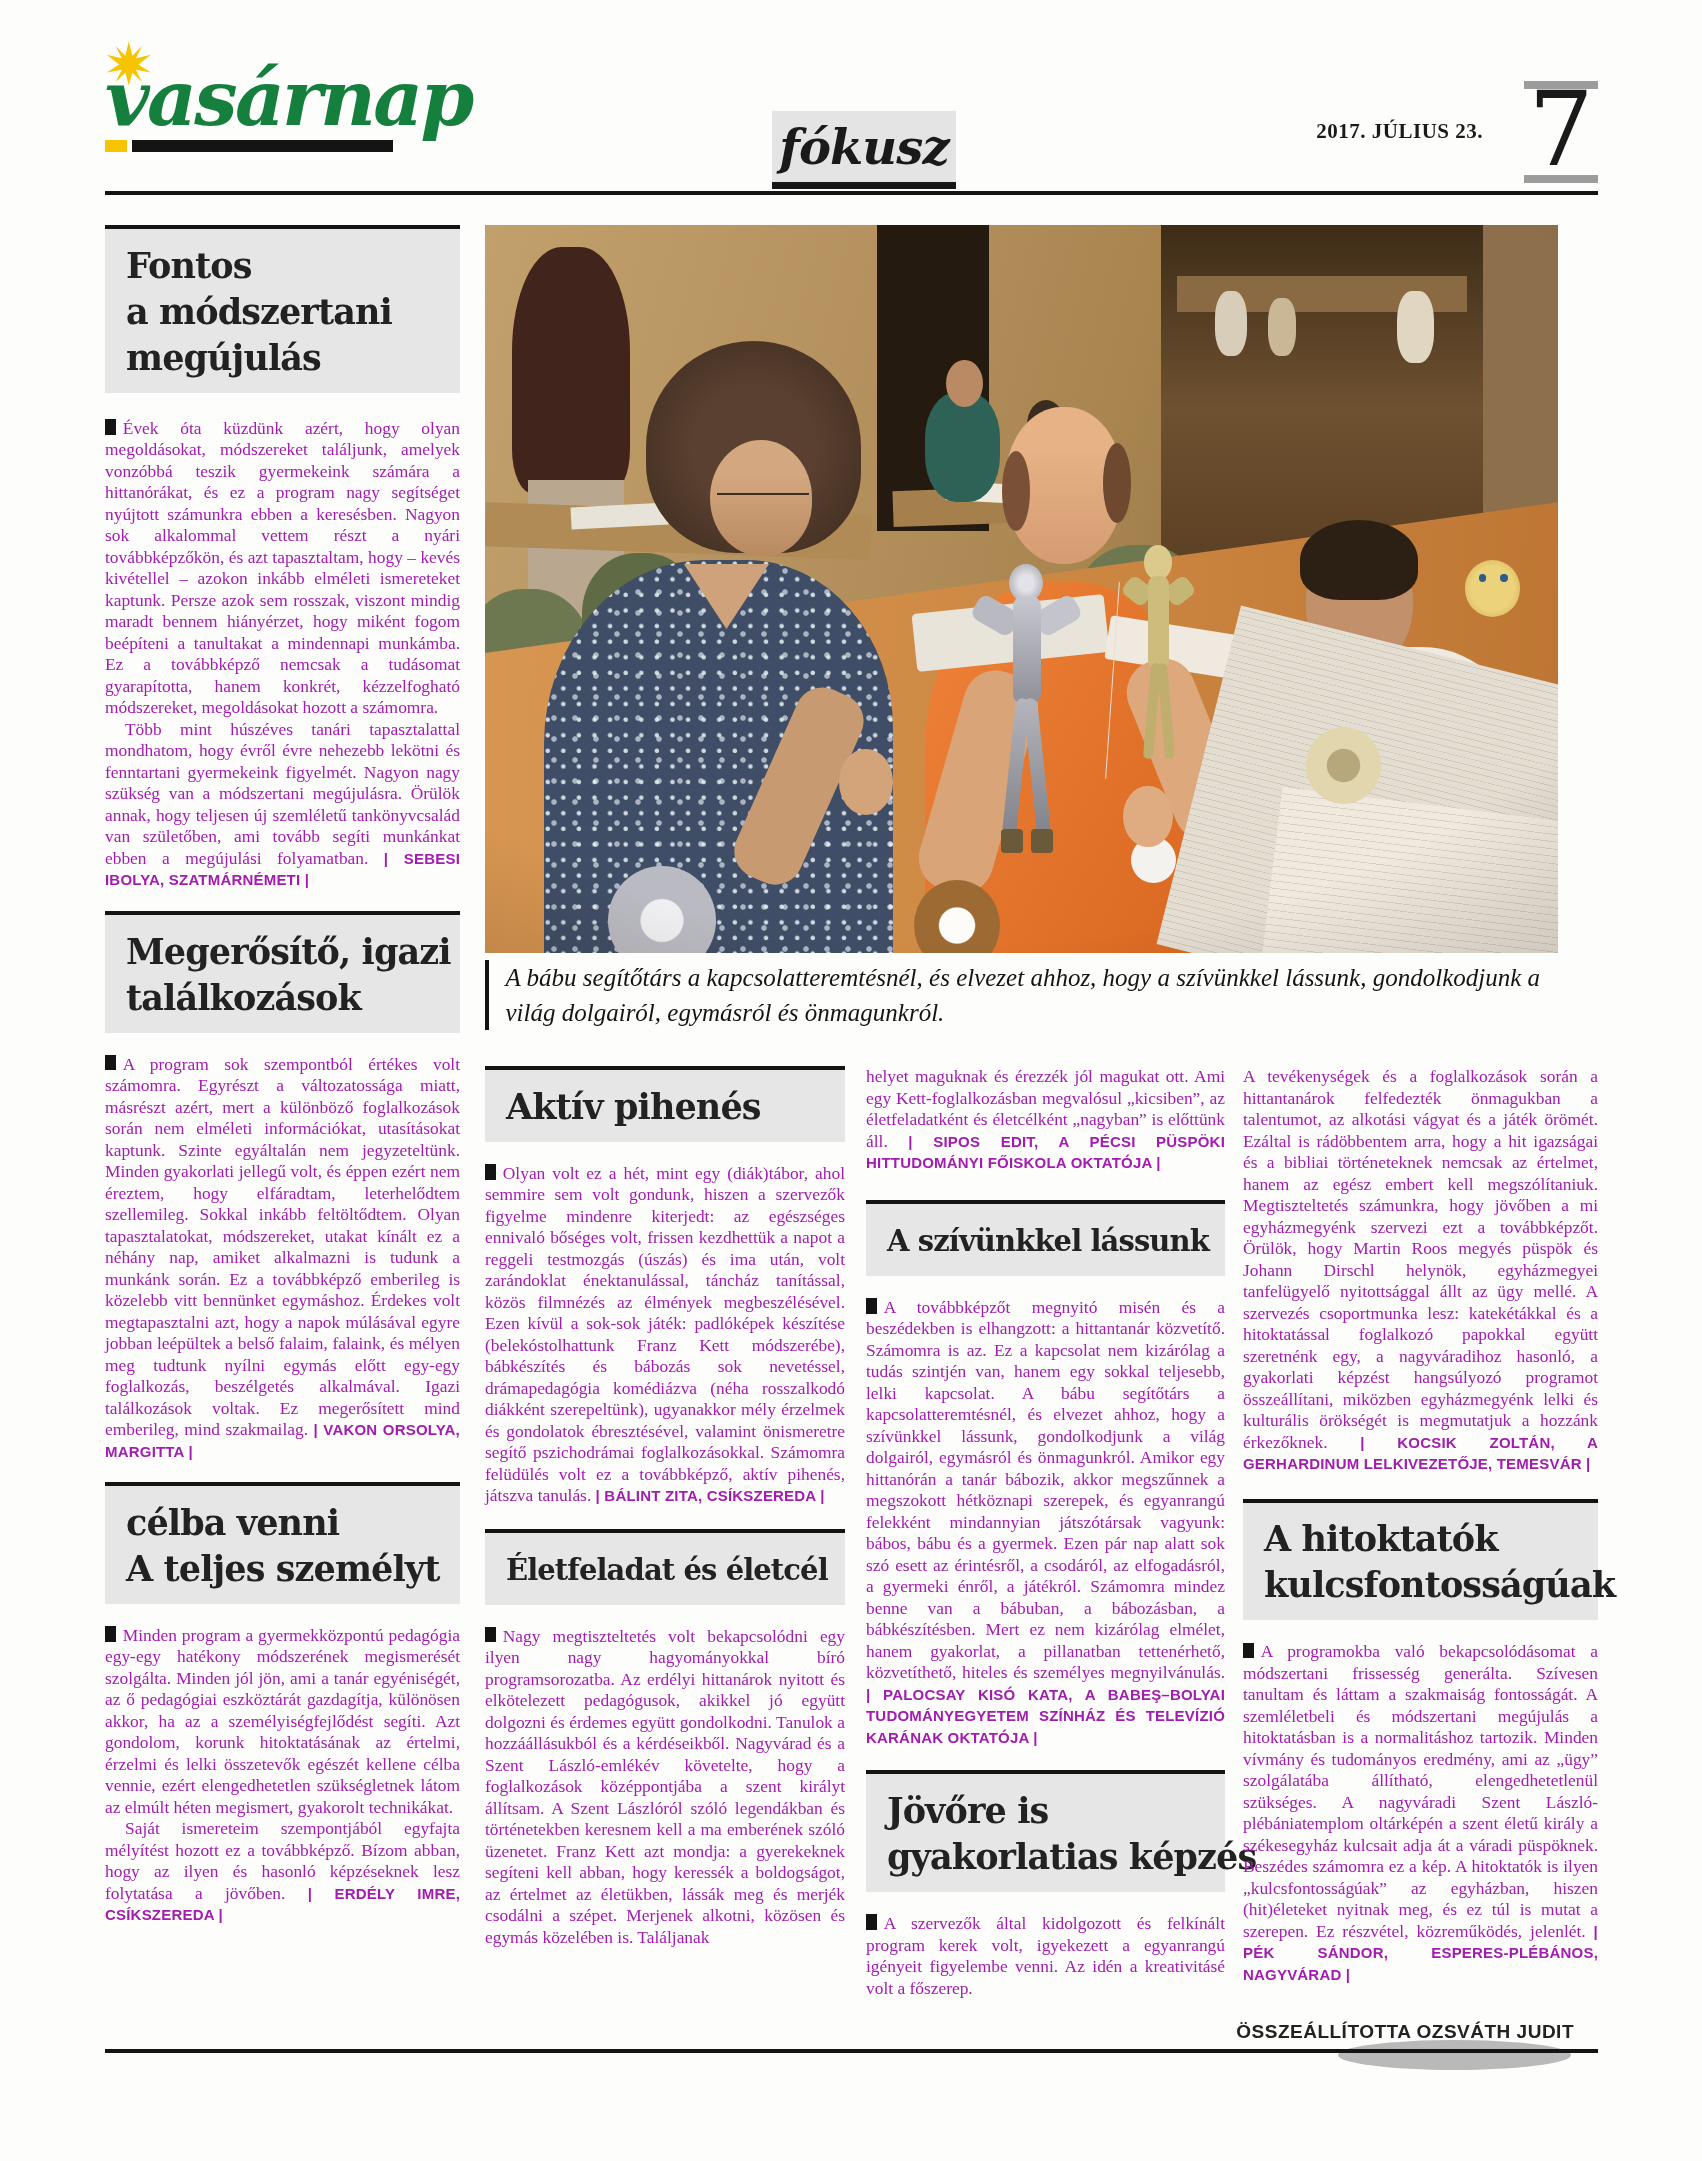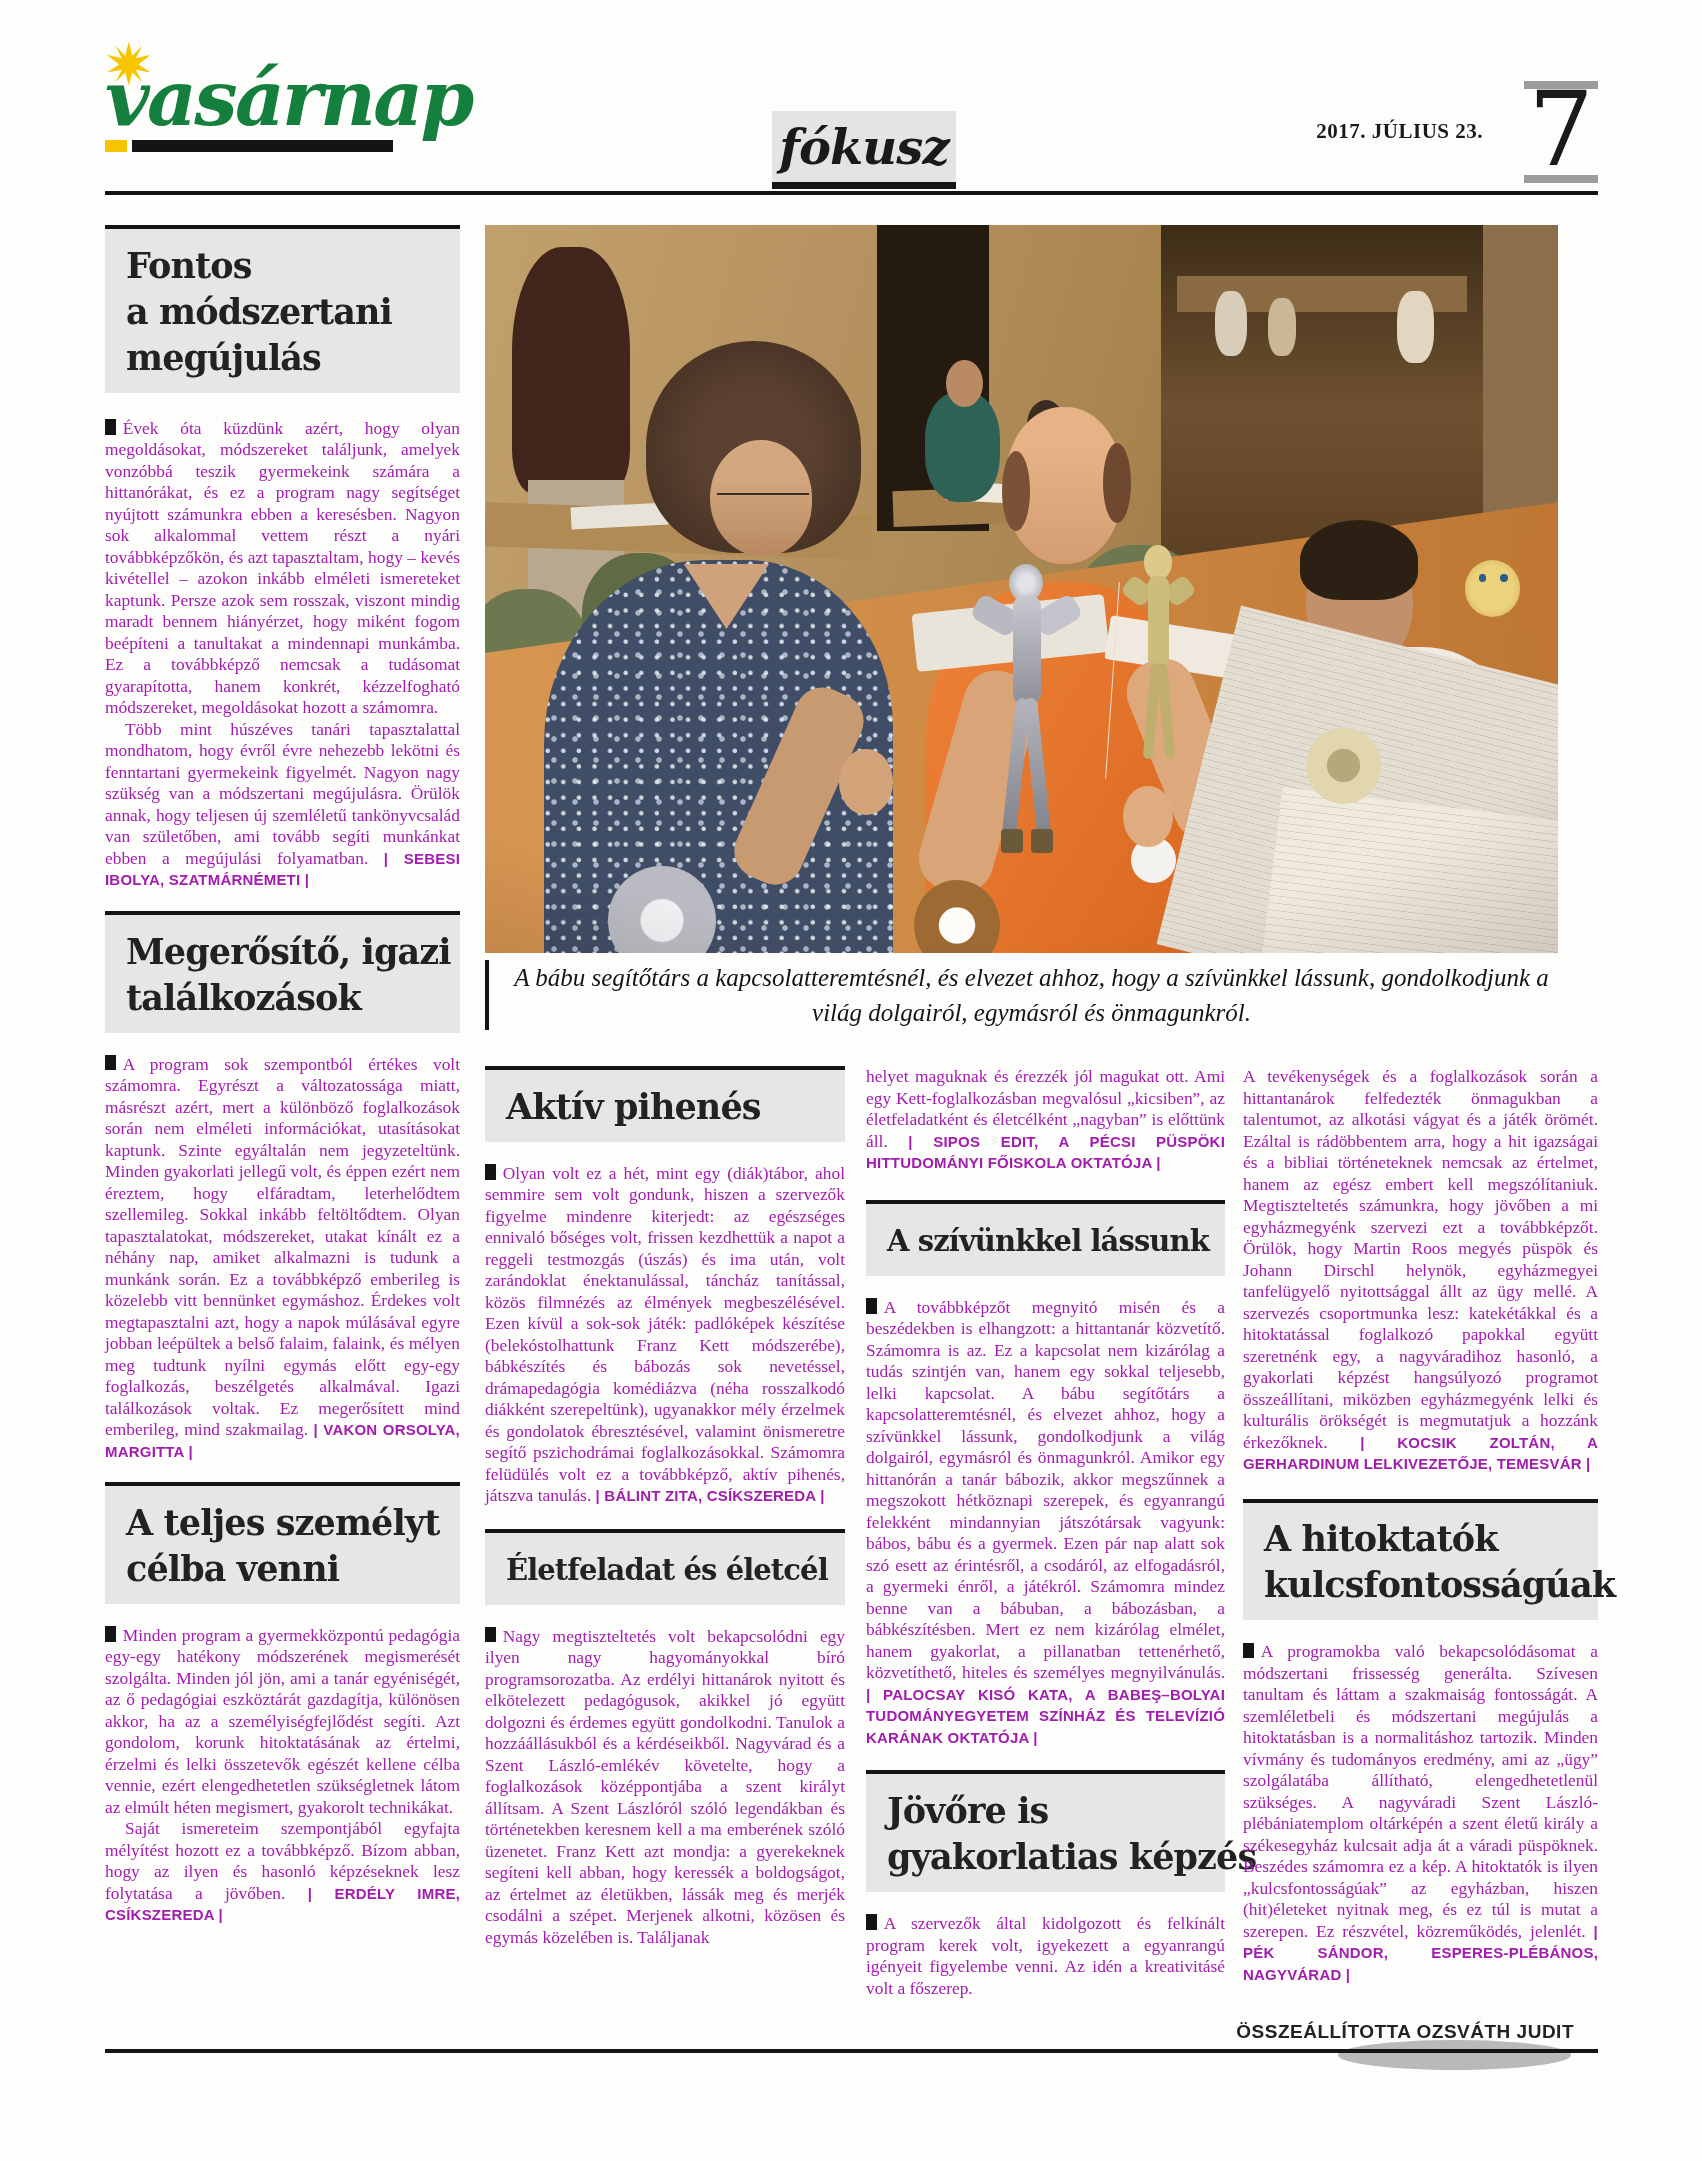--- a/index.html
+++ b/index.html
@@ -114,21 +114,21 @@
   .ph-y-legR{left:53%;top:54%;width:13%;height:44%;background:#bfae6e;border-radius:6.4px;transform:rotate(-5deg);}
   .ph-toy{left:91.3%;top:46%;width:5.2%;height:7.8%;background:radial-gradient(#ecd27b 55%,#cfa94e);border-radius:50%;z-index:7;}
   .ph-toy-eye1{left:92.6%;top:48%;width:.7%;height:1%;background:#2d5b8a;border-radius:50%;z-index:8;}
   .ph-toy-eye2{left:94.6%;top:48%;width:.7%;height:1%;background:#2d5b8a;border-radius:50%;z-index:8;}
   .ph-duct{left:11.5%;top:88%;width:10%;height:15%;background:radial-gradient(circle,#f0f0f2 0 27%,#babac2 29% 100%);border-radius:50%;z-index:8;}
   .ph-roll{left:40%;top:90%;width:8%;height:12.5%;background:radial-gradient(circle,#fdfcf8 0 28%,#9c6a32 30% 100%);border-radius:50%;z-index:8;}
   .ph-mask1{left:76.5%;top:69%;width:7%;height:10.5%;background:radial-gradient(circle,#b7a87c 0 30%,#e2d6ae 32% 100%);border-radius:50%;z-index:8;}
   .ph-mask2{left:81.5%;top:74.5%;width:6.6%;height:10%;background:radial-gradient(circle,#ad9e72 0 30%,#d9cd a1 32% 100%),radial-gradient(circle,#ad9e72 0 30%,#d9cda1 32% 100%);border-radius:50%;z-index:8;}
   
   #caption{position:absolute;left:485px;top:960px;width:1052px;border-left:4.6px solid #141414;
-           padding-left:16.5px;font:italic 25px/35px "Liberation Serif",serif;color:#141414;text-align:center;}
+           padding-left:16.5px;font:italic 25px/35px "Liberation Serif",serif;color:#141414;}
   
   #credit-ellipse{position:absolute;left:1338px;top:2040px;width:233px;height:30px;background:#b9b9b9;
                   border-radius:50%;z-index:1;}
   #bottom-rule{position:absolute;left:105px;top:2049px;width:1493px;height:3.7px;background:#141414;z-index:2;}
   #credit{position:absolute;left:1052px;top:2020px;width:522px;text-align:right;z-index:3;
           font:bold 19px/24px "Liberation Sans",sans-serif;letter-spacing:0.5px;color:#222;}
 </style>
 </head>
 <body>
 
@@ -244,22 +244,22 @@
     <div class="rule" style="margin-top:20px;"></div>
     <div class="hbox">
       <div class="tl">Megerősítő, igazi</div>
       <div class="tl">találkozások</div>
     </div>
     <div class="body">
       <p><span class="marker"></span><span>A program sok szempontból értékes volt számomra. Egyrészt a változatossága miatt, másrészt azért, mert a különböző foglalkozások során nem elméleti információkat, utasításokat kaptunk. Szinte egyáltalán nem jegyzeteltünk. Minden gyakorlati jellegű volt, és éppen ezért nem éreztem, hogy elfáradtam, leterhelődtem szellemileg. Sokkal inkább feltöltődtem. Olyan tapasztalatokat, módszereket, utakat kínált ez a néhány nap, amiket alkalmazni is tudunk a munkánk során. Ez a továbbképző emberileg is közelebb vitt bennünket egymáshoz. Érdekes volt megtapasztalni azt, hogy a napok múlásával egyre jobban leépültek a belső falaim, falaink, és mélyen meg tudtunk nyílni egymás előtt egy-egy foglalkozás, beszélgetés alkalmával. Igazi találkozások voltak. Ez megerősített mind emberileg, mind szakmailag.</span> <span class="sig">| VAKON ORSOLYA, MARGITTA |</span></p>
     </div>
     <div class="rule" style="margin-top:20px;"></div>
     <div class="hbox">
+      <div class="tl">célba venni</div>
       <div class="tl">A teljes személyt</div>
-      <div class="tl">célba venni</div>
     </div>
     <div class="body">
       <p><span class="marker"></span><span>Minden program a gyermekközpontú pedagógia egy-egy hatékony módszerének megismerését szolgálta. Minden jól jön, ami a tanár egyéniségét, az ő pedagógiai eszköztárát gazdagítja, különösen akkor, ha az a személyiségfejlődést segíti. Azt gondolom, korunk hitoktatásának az értelmi, érzelmi és lelki összetevők egészét kellene célba vennie, ezért elengedhetetlen szükségletnek látom az elmúlt héten megismert, gyakorolt technikákat.</span></p>
       <p class="ind"><span>Saját ismereteim szempontjából egyfajta mélyítést hozott ez a továbbképző. Bízom abban, hogy az ilyen és hasonló képzéseknek lesz folytatása a jövőben.</span> <span class="sig">| ERDÉLY IMRE, CSÍKSZEREDA |</span></p>
     </div>
   </div>
 
   <div class="col" style="left:485px;top:1066px;width:360px;">
     <div class="rule"></div>
     <div class="hbox">

